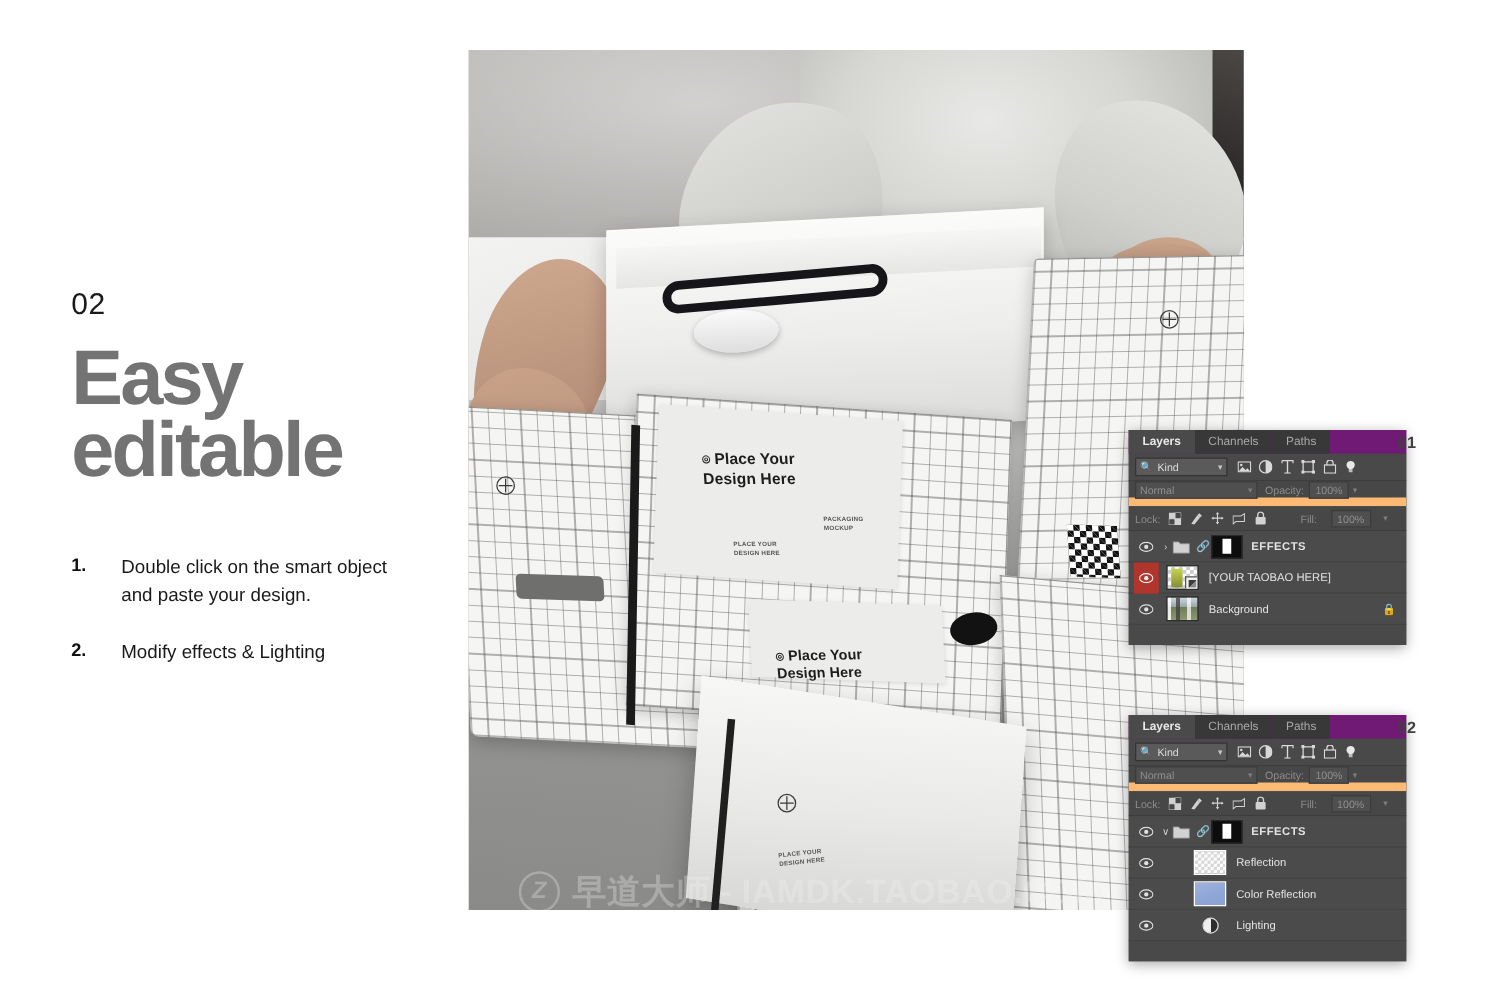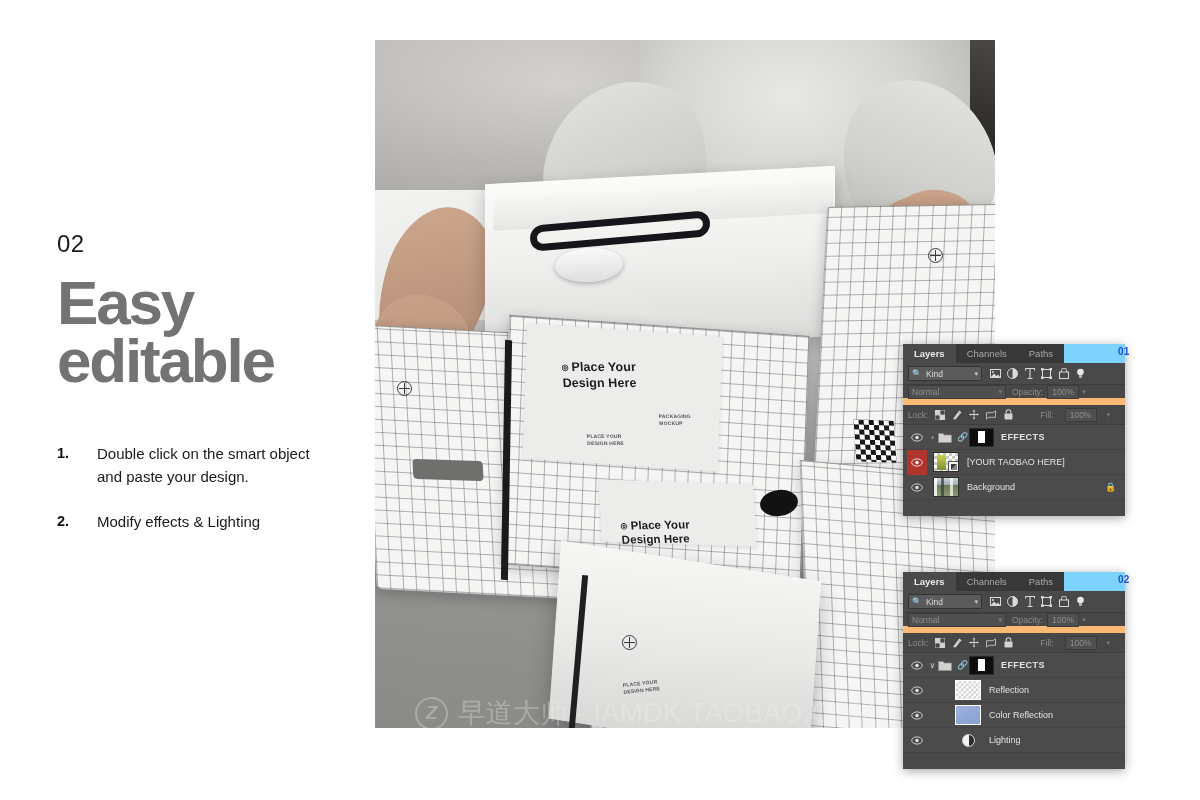--- a/index.html
+++ b/index.html
@@ -240,38 +240,38 @@
     opacity: 0.30;
   }
   .wm-logo {
     width: 33px; height: 33px; border-radius: 50%;
     border: 2.5px solid #efefef;
     display:flex; align-items:center; justify-content:center;
     font-size: 19px; font-weight: 700; color: #efefef;
     font-style: italic;
   }
   .wm-text {
-    font-size: 27px; font-weight: 400; color: #f2f2f2;
+    font-size: 27px; font-weight: 700; color: #f2f2f2;
     letter-spacing: 0.5px; white-space: nowrap; text-align: center;
   }
 
   
   .ps-panel {
     position: absolute;
     width: 222px;
     background: #494949;
     font-family: "Liberation Sans", sans-serif;
     color: #d8d8d8;
     box-shadow: 0 2px 10px rgba(0,0,0,0.35);
     user-select: none;
   }
   .ps-1 { left: 903px; top: 344px; }
   .ps-2 { left: 903px; top: 572px; }
 
-  .ps-tabs { display: flex; height: 19px; background: #7dd3fc; }
+  .ps-tabs { display: flex; height: 19px; background: #701a75; }
   .ps-tab {
     padding: 0 11px; line-height: 19px;
     font-size: 9.5px; color: #a8a8a8; background: #383838;
   }
   .ps-tab.active { background: #4a4a4a; color: #eaeaea; font-weight: 700; }
 
   .ps-filter {
     display: flex; align-items: center; gap: 5px;
     height: 22px; padding: 0 5px; background: #494949;
     border-bottom: 1px solid #3d3d3d;
@@ -396,21 +396,21 @@
     background: linear-gradient(90deg, #f0f0f0 50%, #2e2e2e 50%);
     border: 1px solid #dadada;
   }
   .row-label { flex: 1; }
   .row-label.bold { font-weight: 700; letter-spacing: .4px; }
   .lock-right { margin-right: 8px; color:#d6d6d6; font-size: 9px; }
   .ps-foot { height: 16px; background: #494949; }
 
   .panel-num {
     position: absolute;
-    font-size: 10px; font-weight: 700; color: #1d4ed8;
+    font-size: 13px; font-weight: 700; color: #404040;
     letter-spacing: .3px;
   }
   .pn-1 { left: 1118px; top: 346px; }
   .pn-2 { left: 1118px; top: 574px; }
 </style>
 </head>
 <body>
 
 <div id="root">
 

